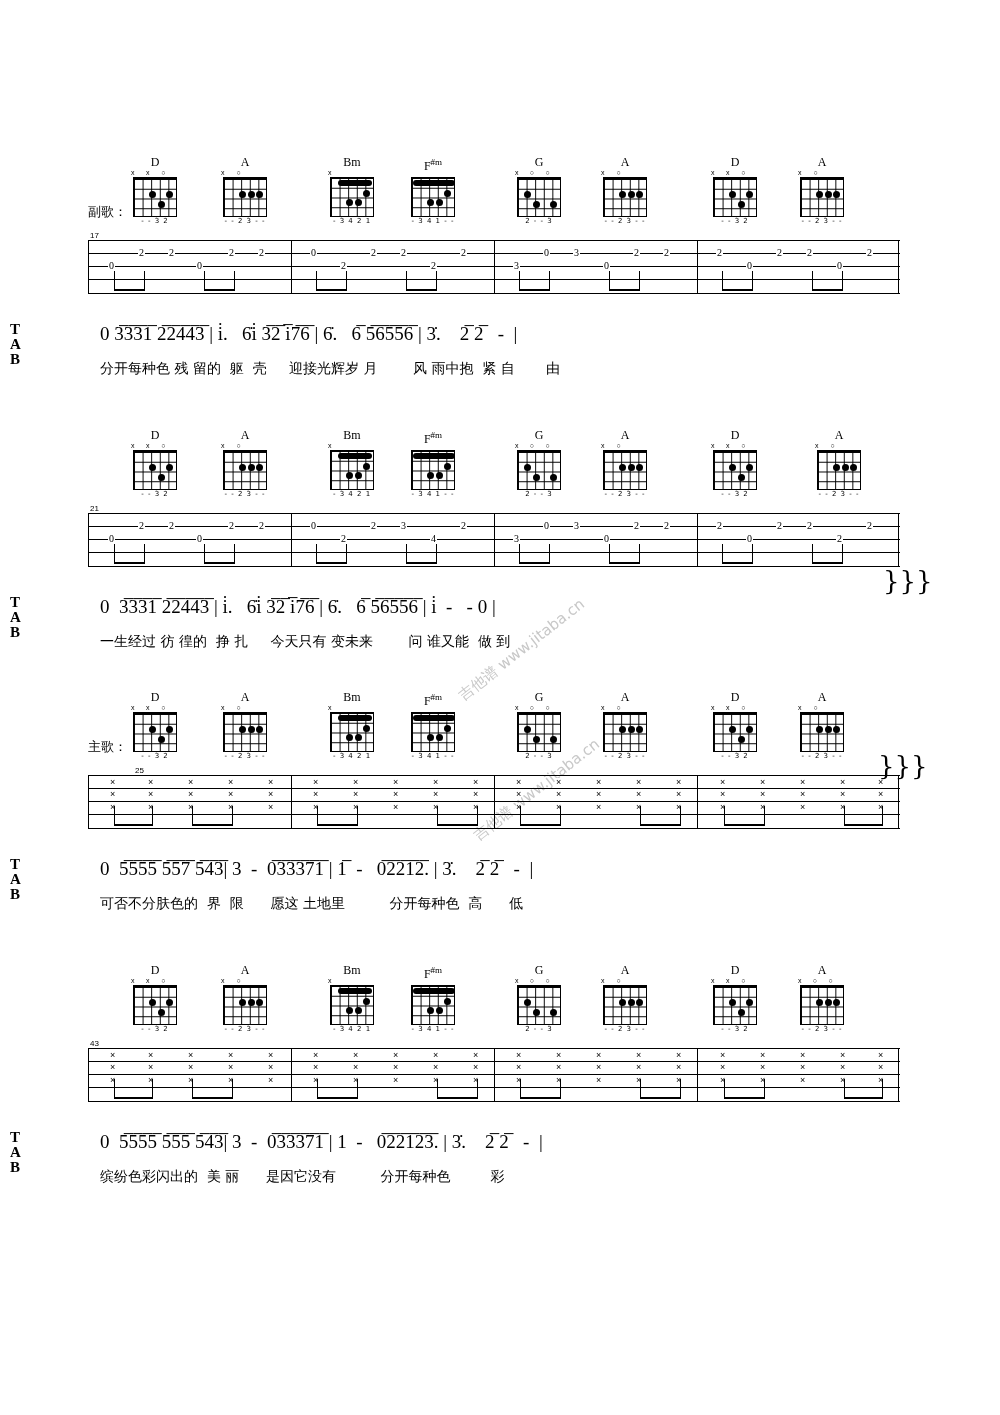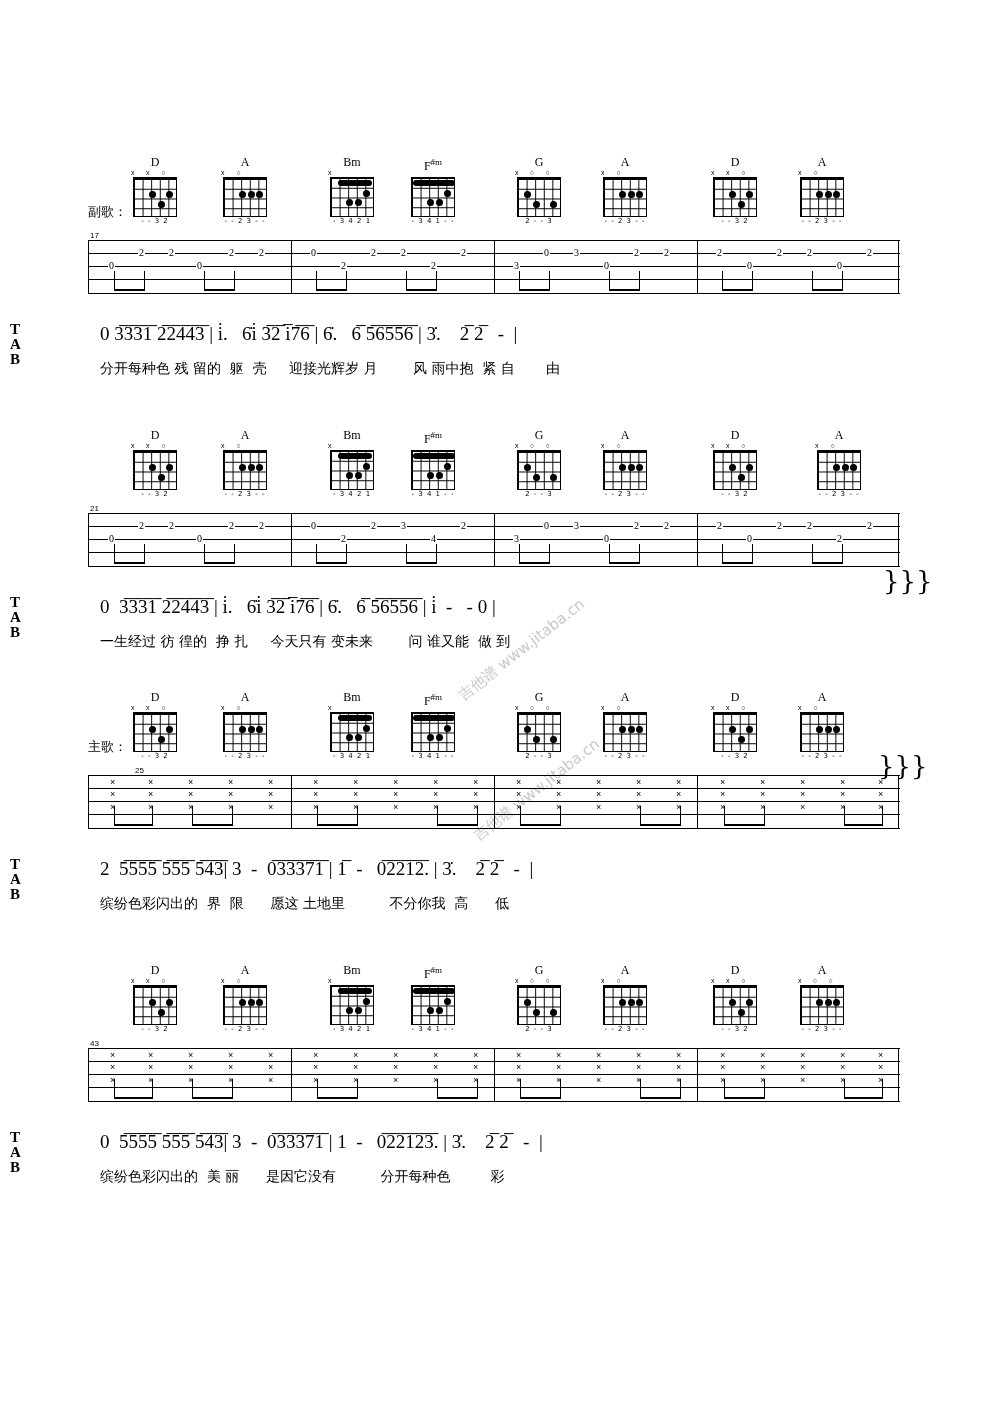--- a/index.html
+++ b/index.html
@@ -728,22 +728,22 @@
         <div class="beam" style="left:756px;top:48px;width:39px;"></div>
       </div>
       <div class="tabword" style="left:-78px;top:82px;">
           <span>T</span>
           <span>A</span>
           <span>B</span>
         </div>
       <div class="repeat" style="left:790px;top:-22px;">}}}</div>
     </div>
 
-    <div class="numline" style="top:168px;">2  5̅5̅5̅5̅ 5̅5̅5̅ 5̅4̅3̅| 3  -  0̅3̅3̅3̅7̅1̅ | 1̅  -   0̅2̅2̅1̅2̅. | 3̇.    2̅ 2̅   -  |</div>
-    <div class="lyric" style="top:205px;">缤纷色彩闪出的  界  限      愿这 土地里          不分你我  高      低</div>
+    <div class="numline" style="top:168px;">0  5̅5̅5̅5̅ 5̅5̅7̅ 5̅4̅3̅| 3  -  0̅3̅3̅3̅7̅1̅ | 1̅  -   0̅2̅2̅1̅2̅. | 3̇.    2̅ 2̅   -  |</div>
+    <div class="lyric" style="top:205px;">可否不分肤色的  界  限      愿这 土地里          分开每种色  高      低</div>
   </div>
 
   <div class="system" style="top:963px;">
     <div class="chordrow">
       <div class="chord" style="left:128px;top:0;">
         <div class="cname">D</div>
         <div class="marks">
             <span>x</span>
             <span>x</span>
             <span>○</span>

